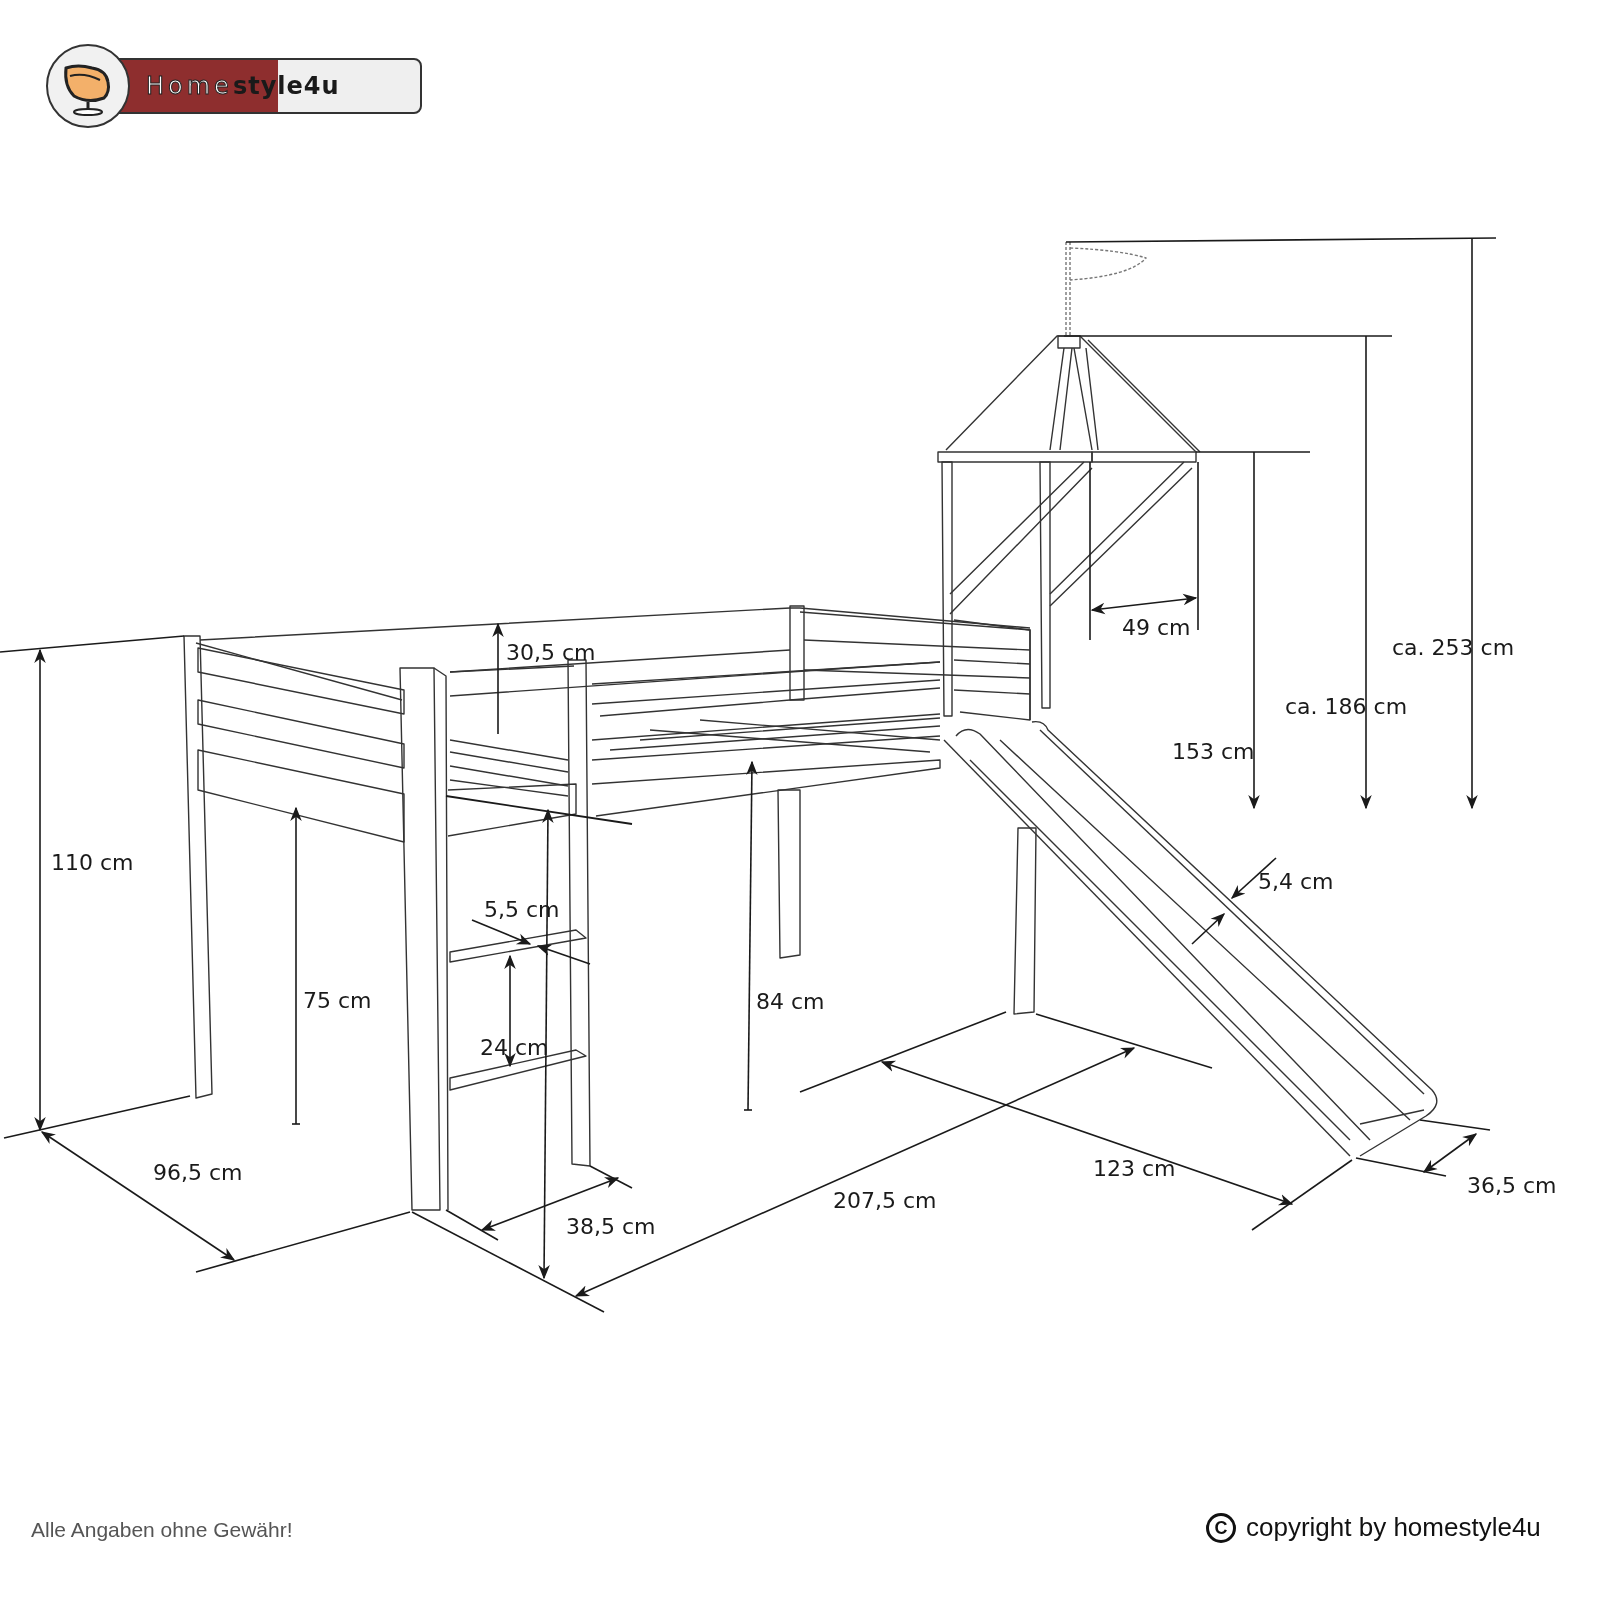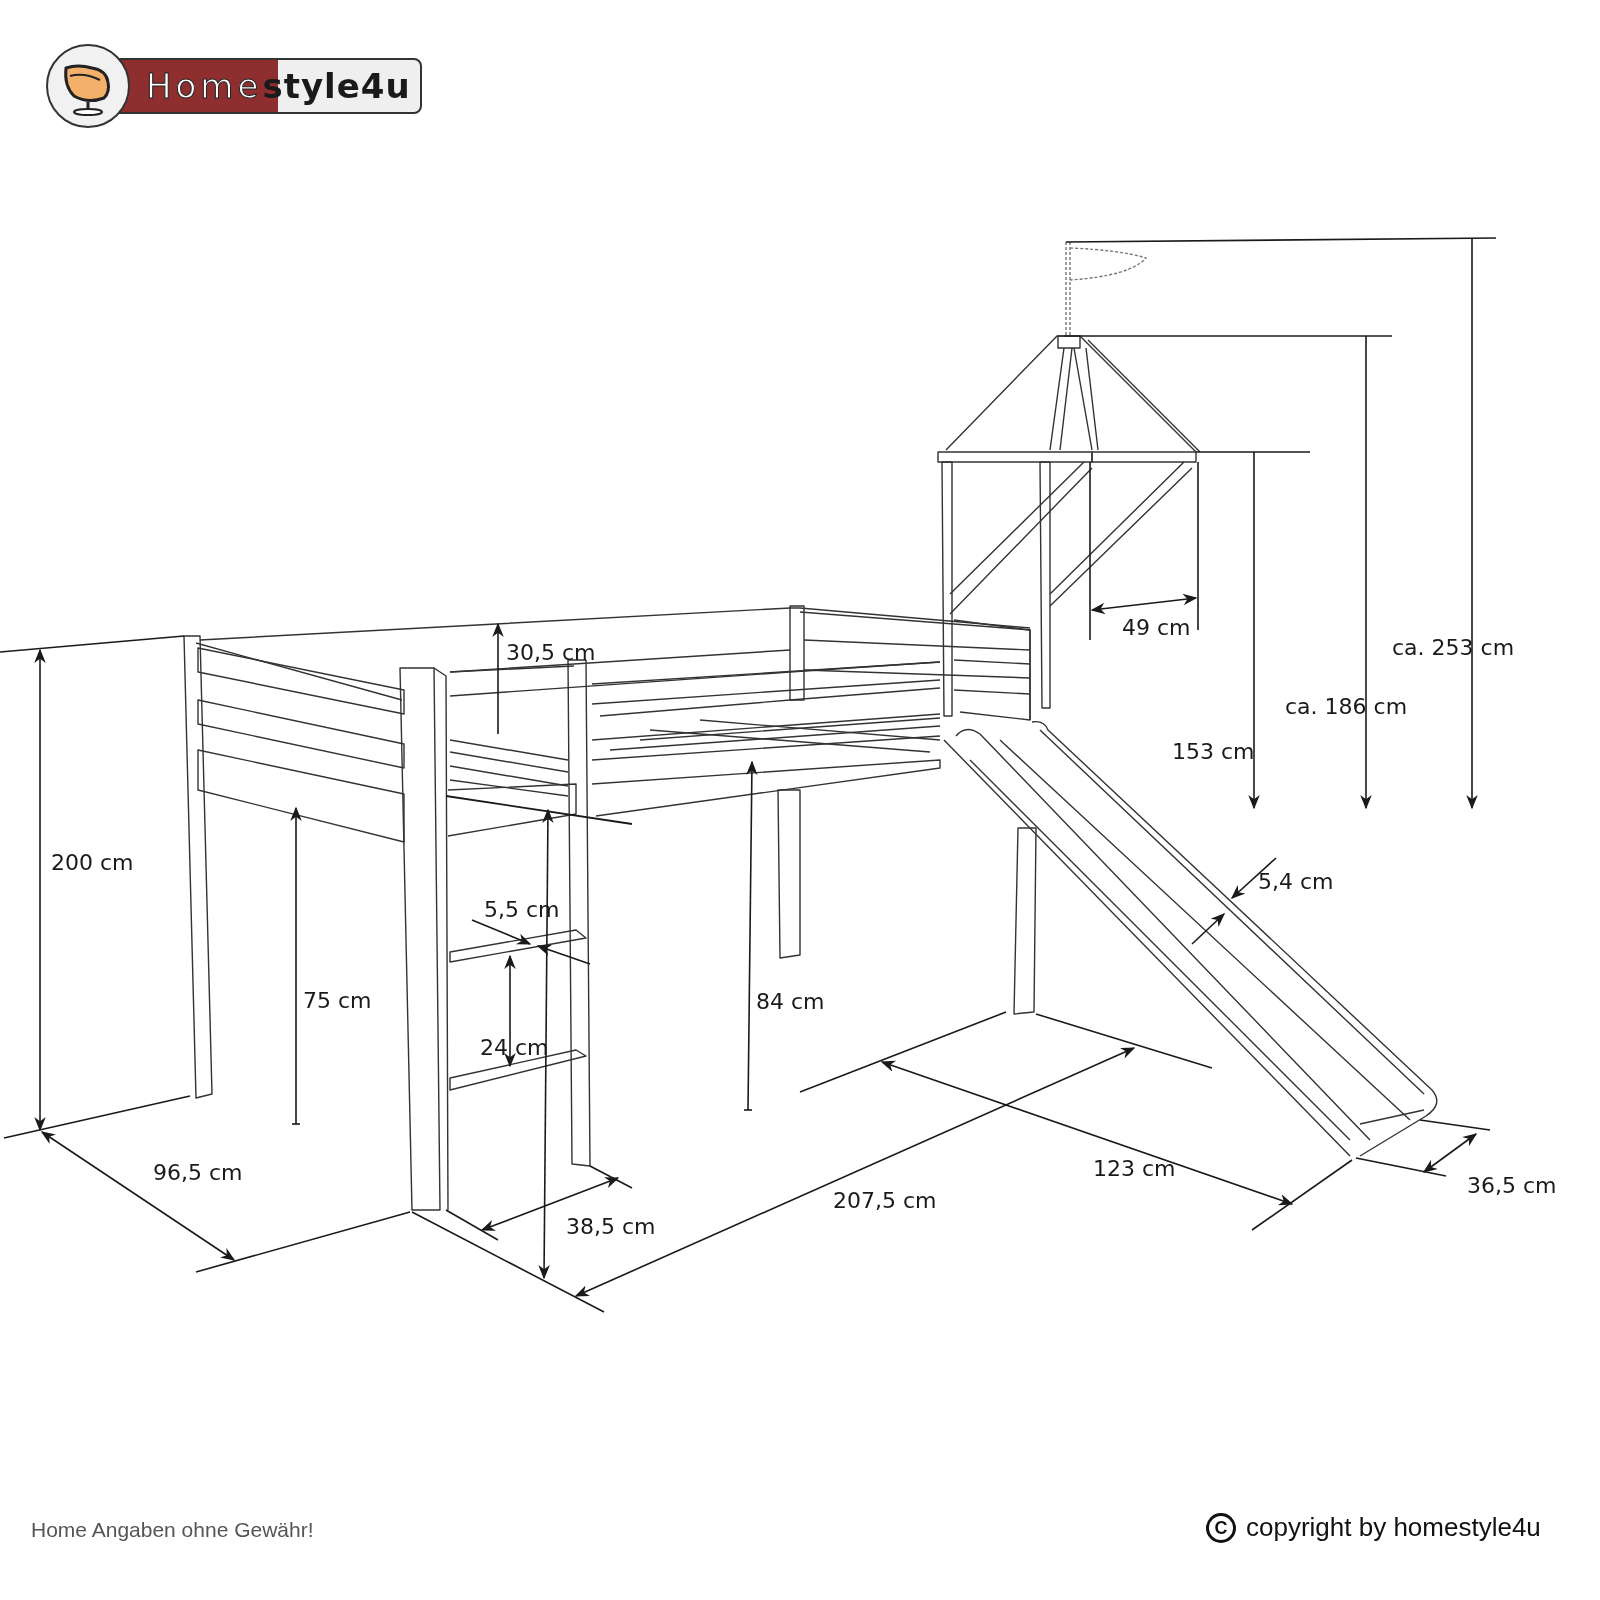--- a/index.html
+++ b/index.html
@@ -2,21 +2,21 @@
 <html><head>
 <meta charset="utf-8">
 <style>
   html, body { margin: 0; padding: 0; background: #ffffff; }
   body { width: 1600px; height: 1600px; position: relative; overflow: hidden; font-family: "DejaVu Sans", sans-serif; }
   #stage { position: absolute; left: 0; top: 0; width: 1600px; height: 1600px; }
   .logo { position: absolute; left: 46px; top: 44px; width: 390px; height: 86px; }
   .logo-circle { position: absolute; left: 0; top: 0; width: 84px; height: 84px; border-radius: 50%; background: #f1f1f1; border: 2px solid #333; box-sizing: border-box; z-index: 2; }
   .logo-bar { position: absolute; left: 60px; top: 14px; width: 316px; height: 56px; border: 2px solid #333; border-radius: 8px; box-sizing: border-box; overflow: hidden; background: #efefef; }
   .logo-bar .red { position: absolute; left: 0; top: 0; width: 170px; height: 100%; background: #8e2e2e; }
-  .logo-text { position: absolute; left: 38px; top: 6px; font-family: "DejaVu Sans", sans-serif; font-size: 34px; font-weight: bold; letter-spacing: 1px; line-height: 40px; white-space: nowrap; }
+  .logo-text { position: absolute; left: 38px; top: 6px; font-family: "DejaVu Sans", sans-serif; font-size: 24px; font-weight: bold; letter-spacing: 1px; line-height: 40px; white-space: nowrap; }
   .logo-text .home { color: #ffffff; -webkit-text-stroke: 1px #222; font-weight: normal; letter-spacing: 4px; }
   .logo-text .style { color: #1a1a1a; }
   .dim { position: absolute; font-family: "DejaVu Sans", sans-serif; font-size: 22px; color: #1a1a1a; white-space: nowrap; line-height: 1; }
   .footer-left { position: absolute; left: 31px; top: 1518px; font-family: "Liberation Sans", sans-serif; font-size: 21px; color: #555; }
   .footer-right { position: absolute; left: 1206px; top: 1512px; font-family: "Liberation Sans", sans-serif; font-size: 26px; color: #111; display: flex; align-items: center; gap: 10px; }
   .copy-icon { width: 30px; height: 30px; border: 3px solid #111; border-radius: 50%; box-sizing: border-box; display: flex; align-items: center; justify-content: center; font-size: 18px; font-weight: bold; line-height: 1; }
 </style>
 </head>
 <body>
 
@@ -165,35 +165,35 @@
       <line x1="1254" y1="452" x2="1254" y2="808" marker-end="url(#arr)"></line>
 
       <line x1="1064" y1="336" x2="1392" y2="336"></line>
       <line x1="1366" y1="336" x2="1366" y2="808" marker-end="url(#arr)"></line>
 
       <line x1="1066" y1="242" x2="1496" y2="238"></line>
       <line x1="1472" y1="238" x2="1472" y2="808" marker-end="url(#arr)"></line>
     </g>
   </svg>
 
-  <div class="dim" style="left:51px;top:852px;">200 cm</div>
+  <div class="dim" style="left:51px;top:852px;">110 cm</div>
   <div class="dim" style="left:303px;top:990px;">75 cm</div>
   <div class="dim" style="left:506px;top:642px;">30,5 cm</div>
   <div class="dim" style="left:756px;top:991px;">84 cm</div>
   <div class="dim" style="left:484px;top:899px;">5,5 cm</div>
   <div class="dim" style="left:480px;top:1001px;margin-top:36px;">24 cm</div>
   <div class="dim" style="left:566px;top:1216px;">38,5 cm</div>
   <div class="dim" style="left:153px;top:1162px;">96,5 cm</div>
   <div class="dim" style="left:833px;top:1190px;">207,5 cm</div>
   <div class="dim" style="left:1093px;top:1158px;">123 cm</div>
   <div class="dim" style="left:1467px;top:1151px;margin-top:24px;">36,5 cm</div>
   <div class="dim" style="left:1258px;top:871px;">5,4 cm</div>
   <div class="dim" style="left:1116px;top:617px;margin-left:6px;">49 cm</div>
   <div class="dim" style="left:1172px;top:741px;">153 cm</div>
   <div class="dim" style="left:1285px;top:696px;">ca. 186 cm</div>
   <div class="dim" style="left:1392px;top:637px;">ca. 253 cm</div>
 
-  <div class="footer-left">Home Angaben ohne Gewähr!</div>
+  <div class="footer-left">Alle Angaben ohne Gewähr!</div>
   <div class="footer-right">
     <span class="copy-icon">C</span>
     <span>copyright by homestyle4u</span>
   </div>
 </div>
 
 </body></html>

